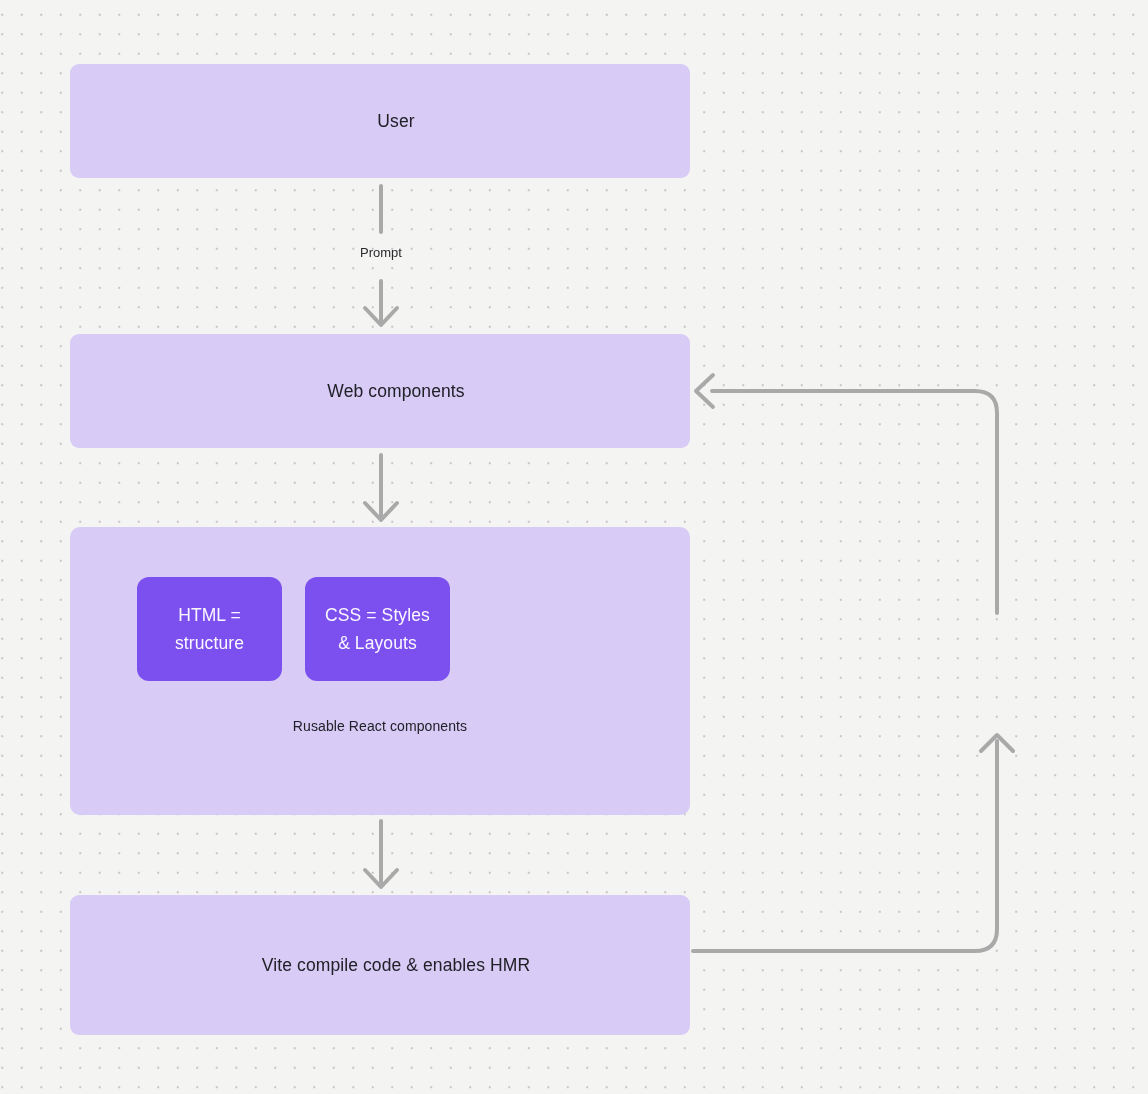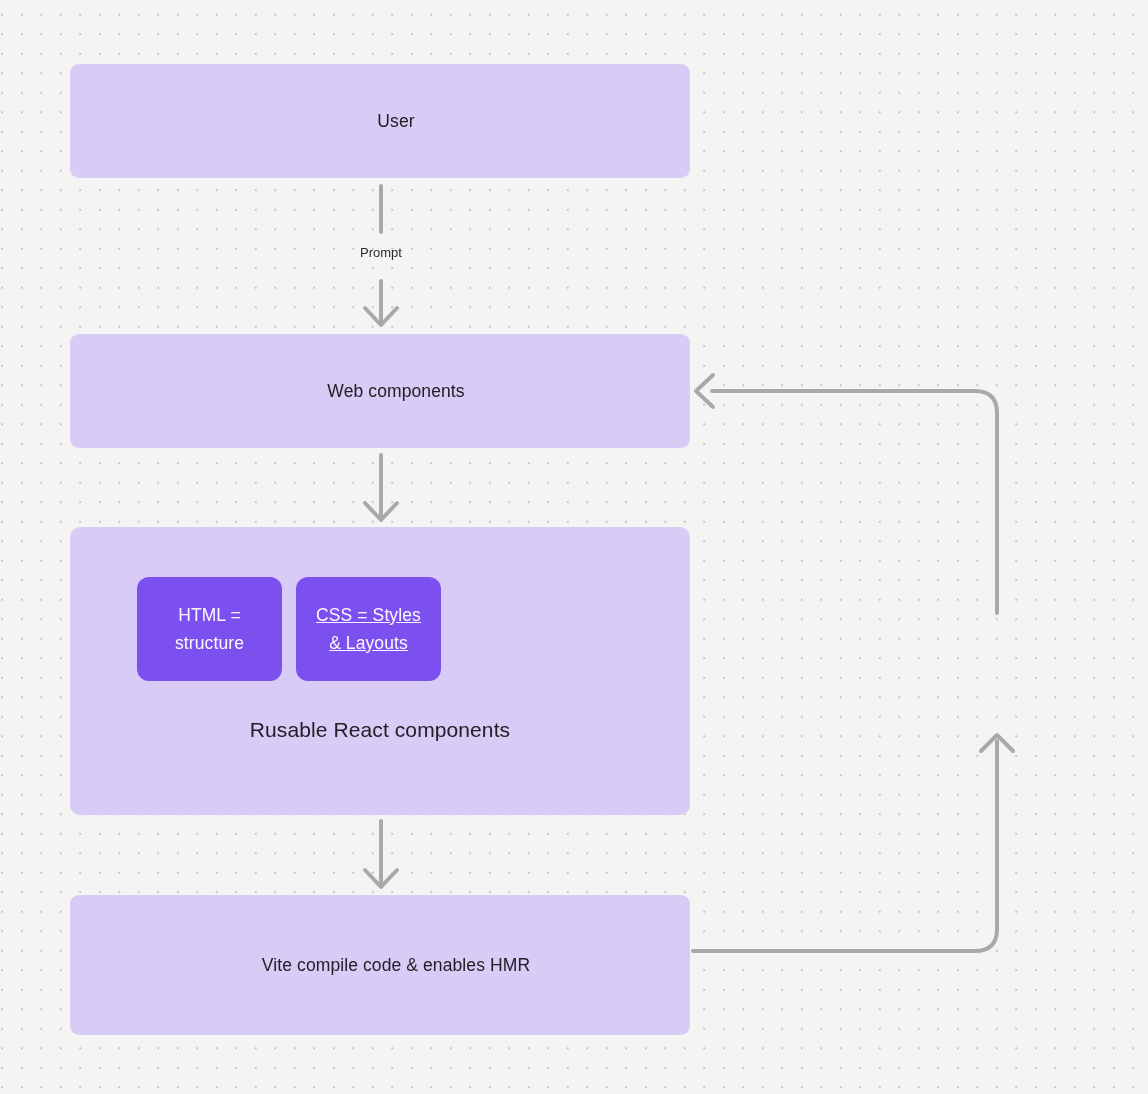--- a/index.html
+++ b/index.html
@@ -70,29 +70,29 @@
     display: flex;
     align-items: center;
     justify-content: center;
     text-align: center;
     font-size: 17.5px;
     line-height: 1.62;
     padding: 0 13px;
     margin-top: 12px;
   }
   .inner-node-1 { left: 67px; }
-  .inner-node-2 { left: 226px; text-decoration: underline; }
+  .inner-node-2 { left: 235px; }
   .inner-node-3 { left: 408px; }
   .group-caption {
     position: absolute;
     left: 0;
     top: 191px;
     width: 100%;
     text-align: center;
-    font-size: 21px;
+    font-size: 14px;
     color: var(--text-dark);
   }
   .edge-label {
     position: absolute;
     left: 322px;
     top: 245px;
     width: 118px;
     text-align: center;
     font-size: 13px;
     color: #2a2a2f;

